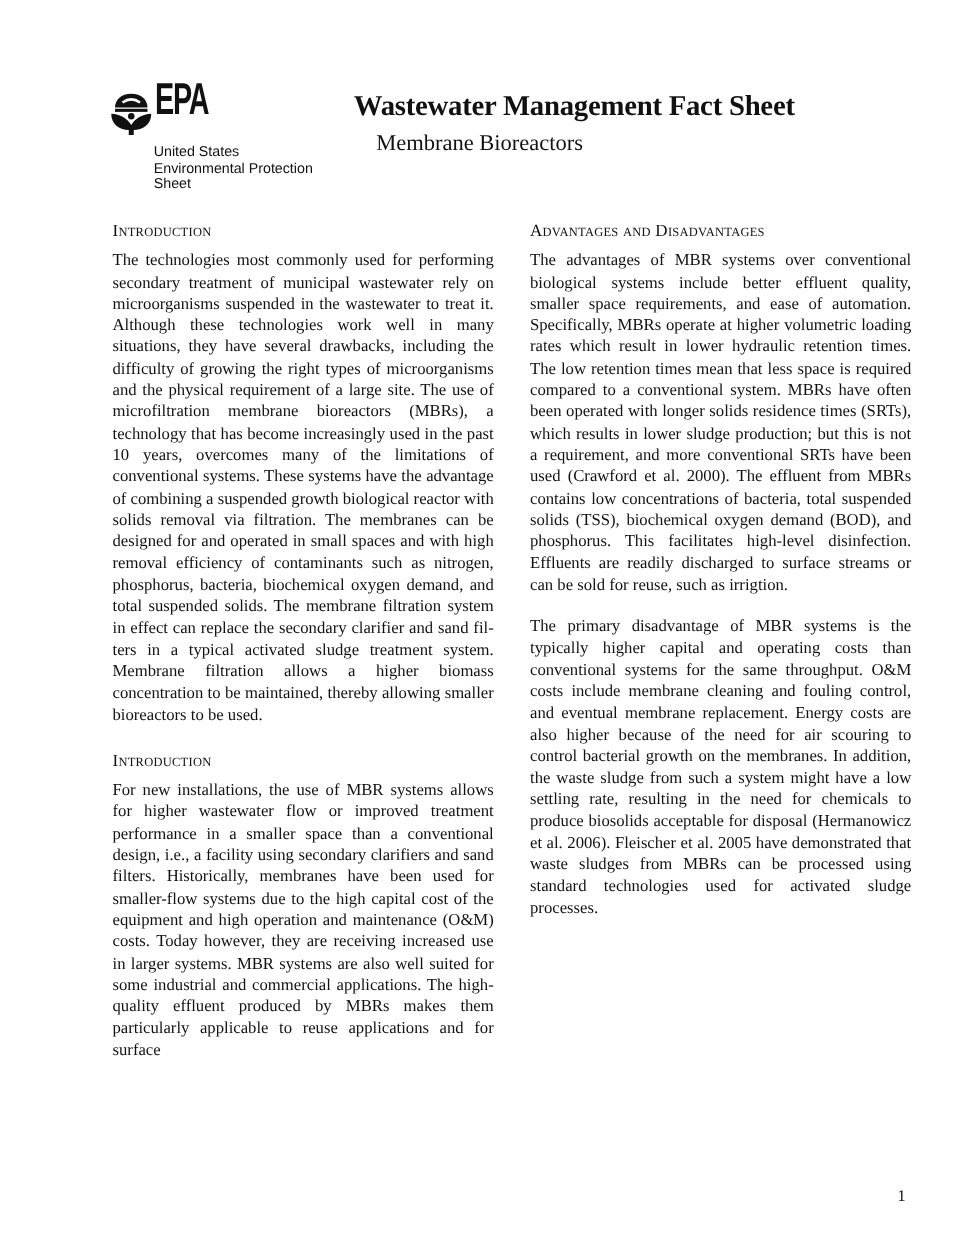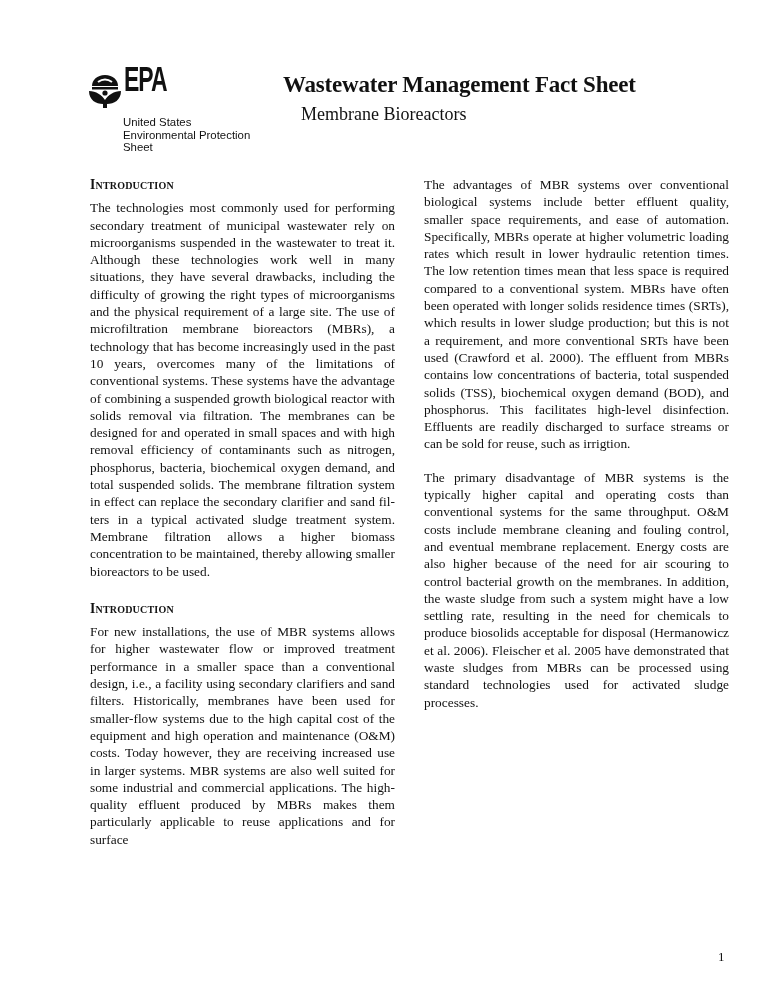--- a/index.html
+++ b/index.html
@@ -28,21 +28,21 @@
     .subtitle {
       position: absolute; left: 301px; top: 104px; font-size: 18px; white-space: nowrap;
     }
     .col {
       position: absolute; width: 305px; font-size: 13.35px; line-height: 17.3px;
       text-align: justify; hyphens: manual;
     }
     .col-left { left: 90px; top: 176px; }
     .col-right { left: 424px; top: 176px; }
     h2 {
-      font-size: 13.6px; font-weight: bold; font-variant: small-caps;
+      font-size: 13.6px; font-weight: normal; font-variant: small-caps;
       margin: 0 0 6px 0; letter-spacing: 0.2px; font-family: "Liberation Serif", serif;
     }
     p { margin: 0 0 16px 0; }
     .gap-heading { margin-top: 20px; }
     .page-num {
       position: absolute; left: 718px; top: 949px; font-size: 13px;
     }
   </style>
 </head>
 <body>
@@ -71,17 +71,18 @@
 <div class="subtitle">Membrane Bioreactors</div>
 
 <div class="col col-left">
   <h2>Introduction</h2>
   <p>The technologies most commonly used for per­forming secondary treatment of municipal wastewater rely on microorganisms suspended in the wastewater to treat it. Although these tech­nologies work well in many situations, they have several drawbacks, including the difficulty of growing the right types of microorganisms and the physical requirement of a large site. The use of microfiltration membrane bioreactors (MBRs), a technology that has become increas­ingly used in the past 10 years, overcomes many of the limitations of conventional systems. These systems have the advantage of combining a sus­pended growth biological reactor with solids removal via filtration. The membranes can be designed for and operated in small spaces and with high removal efficiency of contaminants such as nitrogen, phosphorus, bacteria, bio­chemical oxygen demand, and total suspended solids. The membrane filtration system in effect can replace the secondary clarifier and sand fil­ters in a typical activated sludge treatment system. Membrane filtration allows a higher biomass concentration to be maintained, thereby allowing smaller bioreactors to be used.</p>
   <h2 class="gap-heading">Introduction</h2>
   <p>For new installations, the use of MBR systems allows for higher wastewater flow or improved treatment performance in a smaller space than a conventional design, i.e., a facility using secon­dary clarifiers and sand filters. Historically, membranes have been used for smaller-flow sys­tems due to the high capital cost of the equipment and high operation and maintenance (O&amp;M) costs. Today however, they are receiving increased use in larger systems. MBR systems are also well suited for some industrial and commercial applications. The high-quality efflu­ent produced by MBRs makes them particularly applicable to reuse applications and for surface</p>
 </div>
 
 <div class="col col-right">
+  <h2>Advantages and Disadvantages</h2>
   <p>The advantages of MBR systems over conven­tional biological systems include better effluent quality, smaller space requirements, and ease of automation. Specifically, MBRs operate at higher volumetric loading rates which result in lower hydraulic retention times. The low reten­tion times mean that less space is required compared to a conventional system. MBRs have often been operated with longer solids residence times (SRTs), which results in lower sludge pro­duction; but this is not a requirement, and more conventional SRTs have been used (Crawford et al. 2000). The effluent from MBRs contains low concentrations of bacteria, total suspended solids (TSS), biochemical oxygen demand (BOD), and phosphorus. This facilitates high-level disinfec­tion. Effluents are readily discharged to surface streams or can be sold for reuse, such as irrig­tion.</p>
   <p>The primary disadvantage of MBR systems is the typically higher capital and operating costs than conventional systems for the same through­put. O&amp;M costs include membrane cleaning and fouling control, and eventual membrane re­placement. Energy costs are also higher because of the need for air scouring to control bacterial growth on the membranes. In addition, the waste sludge from such a system might have a low settling rate, resulting in the need for chemicals to produce biosolids acceptable for disposal (Hermanowicz et al. 2006). Fleischer et al. 2005 have demonstrated that waste sludges from MBRs can be processed using standard tech­nologies used for activated sludge processes.</p>
 </div>
 
 <div class="page-num">1</div>
 
 </body></html>

